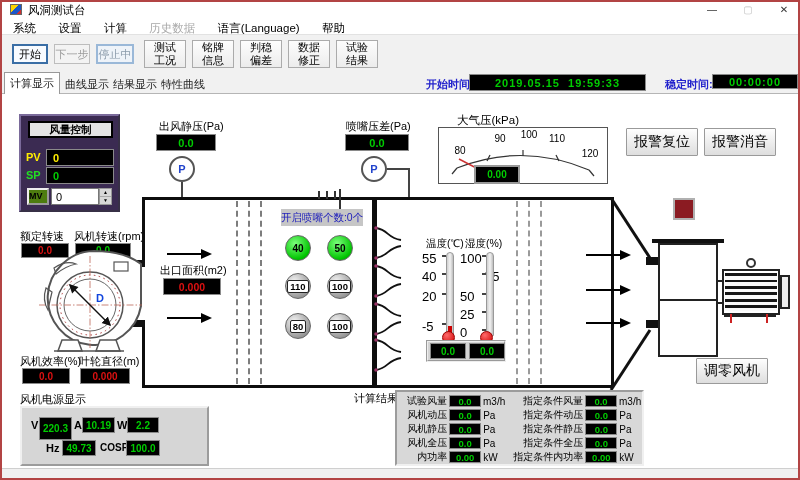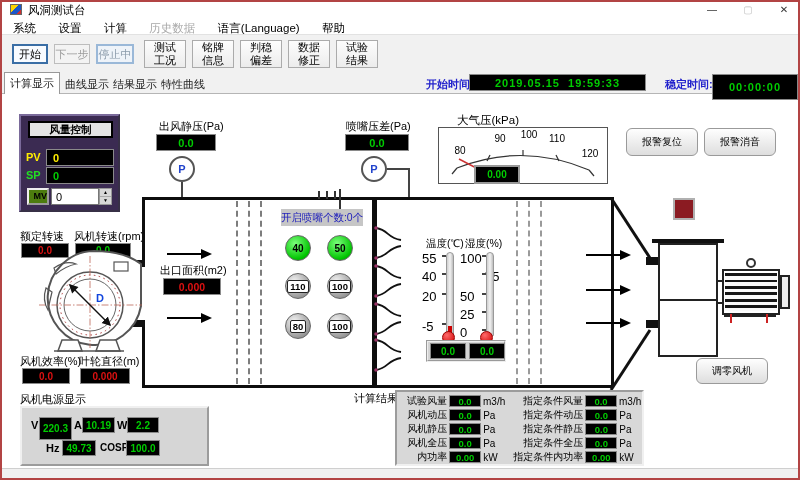--- a/index.html
+++ b/index.html
@@ -3,21 +3,21 @@
 <meta charset="utf-8">
 <style>
 *{margin:0;padding:0;box-sizing:border-box}
 body{background:#777}
 #app{position:relative;width:800px;height:480px;background:#fff;font-family:"Liberation Sans",sans-serif;color:#000;overflow:hidden;border:2px solid #b24444}
 .a{position:absolute}
 .lbl{font-size:11px;white-space:nowrap}
 .led{background:#000;border:1px solid #8a8a8a;color:#00cc00;font-weight:bold;font-size:11px;display:flex;align-items:center;justify-content:center;white-space:pre}
 .led.red{color:#dd1111}
 .led.yel{color:#ffee00;justify-content:flex-start;padding-left:6px}
-.btn{background:linear-gradient(#fefefe,#dedede);border:1px solid #9a9a9a;border-radius:6px;font-size:10px;display:flex;align-items:center;justify-content:center;cursor:pointer}
+.btn{background:linear-gradient(#fefefe,#dedede);border:1px solid #9a9a9a;border-radius:1px;font-size:14px;display:flex;align-items:center;justify-content:center;cursor:pointer}
 .tbtn{background:linear-gradient(#fdfdfd,#ececec);border:1px solid #ababab;font-size:11px;line-height:13px;text-align:center;white-space:pre-line;display:flex;align-items:center;justify-content:center;cursor:pointer}
 .tab{font-size:11px;display:flex;align-items:center;justify-content:center;color:#222;cursor:pointer}
 .vdash{width:0;border-left:2px dashed #7d7d7d}
 .arrow{height:2px;background:#000}
 .arrow:after{content:"";position:absolute;right:-11px;top:-4px;border-left:11px solid #000;border-top:5px solid transparent;border-bottom:5px solid transparent}
 .pg{width:26px;height:26px;border:2px solid #555;border-radius:50%;background:#fff;color:#2244cc;font-weight:bold;font-size:11px;display:flex;align-items:center;justify-content:center}
 .chamber{border:3px solid #0d0d0d;background:#fff}
 .nozzle{width:26px;height:26px;border-radius:50%;background:radial-gradient(circle at 35% 30%,#f2f2f2,#909090 78%);border:1px solid #666;display:flex;align-items:center;justify-content:center;cursor:pointer}
 .nozzle .num{background:#fff;border:1px solid #222;border-radius:2px;font-size:9.5px;font-weight:bold;padding:0 2px;line-height:11px}
 .nozzle.on{background:radial-gradient(circle at 38% 32%,#7dff7d,#00c400 70%,#009000)}
@@ -71,36 +71,36 @@
   <div class="a tbtn" style="left:238px;top:38px;width:42px;height:28px">判稳
 偏差</div>
   <div class="a tbtn" style="left:286px;top:38px;width:42px;height:28px">数据
 修正</div>
   <div class="a tbtn" style="left:334px;top:38px;width:42px;height:28px">试验
 结果</div>
 
   <div class="a lbl blue" style="left:424px;top:75px">开始时间:</div>
   <div class="a led" style="left:467px;top:72px;width:177px;height:17px;letter-spacing:1px">2019.05.15  19:59:33</div>
   <div class="a lbl blue" style="left:663px;top:75px">稳定时间:</div>
-  <div class="a led" style="left:710px;top:72px;width:86px;height:26px;letter-spacing:1px">00:00:00</div>
+  <div class="a led" style="left:710px;top:72px;width:86px;height:15px;letter-spacing:1px">00:00:00</div>
 
   <div class="a tab" style="left:2px;top:70px;width:56px;height:22px;background:#fff;border:1px solid #999;border-bottom:none">计算显示</div>
   <div class="a tab" style="left:62px;top:72px;width:46px;height:20px">曲线显示</div>
   <div class="a tab" style="left:110px;top:72px;width:46px;height:20px">结果显示</div>
   <div class="a tab" style="left:158px;top:72px;width:46px;height:20px">特性曲线</div>
 
   <div class="a" style="left:17px;top:112px;width:101px;height:98px;background:#3b2b52;border:2px outset #7a6a9a">
     <div class="a" style="left:7px;top:5px;width:85px;height:17px;background:#000;padding:2px">
       <div style="background:#e4e4e4;height:13px;font-size:10.5px;font-weight:bold;text-align:center;line-height:13px">风量控制</div>
     </div>
     <div class="a lbl" style="left:5px;top:35px;color:#ffee00;font-weight:bold">PV</div>
     <div class="a led yel" style="left:25px;top:33px;width:68px;height:17px">0</div>
     <div class="a lbl" style="left:5px;top:53px;color:#22dd22;font-weight:bold">SP</div>
     <div class="a led" style="left:25px;top:51px;width:68px;height:17px;justify-content:flex-start;padding-left:6px">0</div>
-    <div class="a" style="left:6px;top:72px;width:22px;height:17px;background:#4d7c0f;border:2px outset #eee;font-size:9px;font-weight:bold;text-align:right;line-height:12px;cursor:pointer">MV</div>
+    <div class="a" style="left:6px;top:72px;width:22px;height:17px;background:#4d7c0f;border:2px outset #eee;font-size:9px;font-weight:bold;text-align:left;line-height:12px;cursor:pointer">MV</div>
     <input class="a" style="left: 30px; top: 72px; width: 48px; height: 17px; border: 1px solid rgb(119, 119, 119); font-size: 11px; padding-left: 4px; font-family: inherit;" value="0">
     <div class="a" style="left:78px;top:72px;width:13px;height:17px;border:1px solid #999;background:#d8d8d8;display:flex;flex-direction:column">
       <div style="font-size:5px;text-align:center;flex:1;border-bottom:1px solid #aaa">▲</div>
       <div style="font-size:5px;text-align:center;flex:1">▼</div>
     </div>
   </div>
 
   <div class="a lbl" style="left:157px;top:117px">出风静压(Pa)</div>
   <div class="a led" style="left:154px;top:132px;width:60px;height:17px">0.0</div>
   <div class="a pg" style="left:167px;top:154px">P</div>

